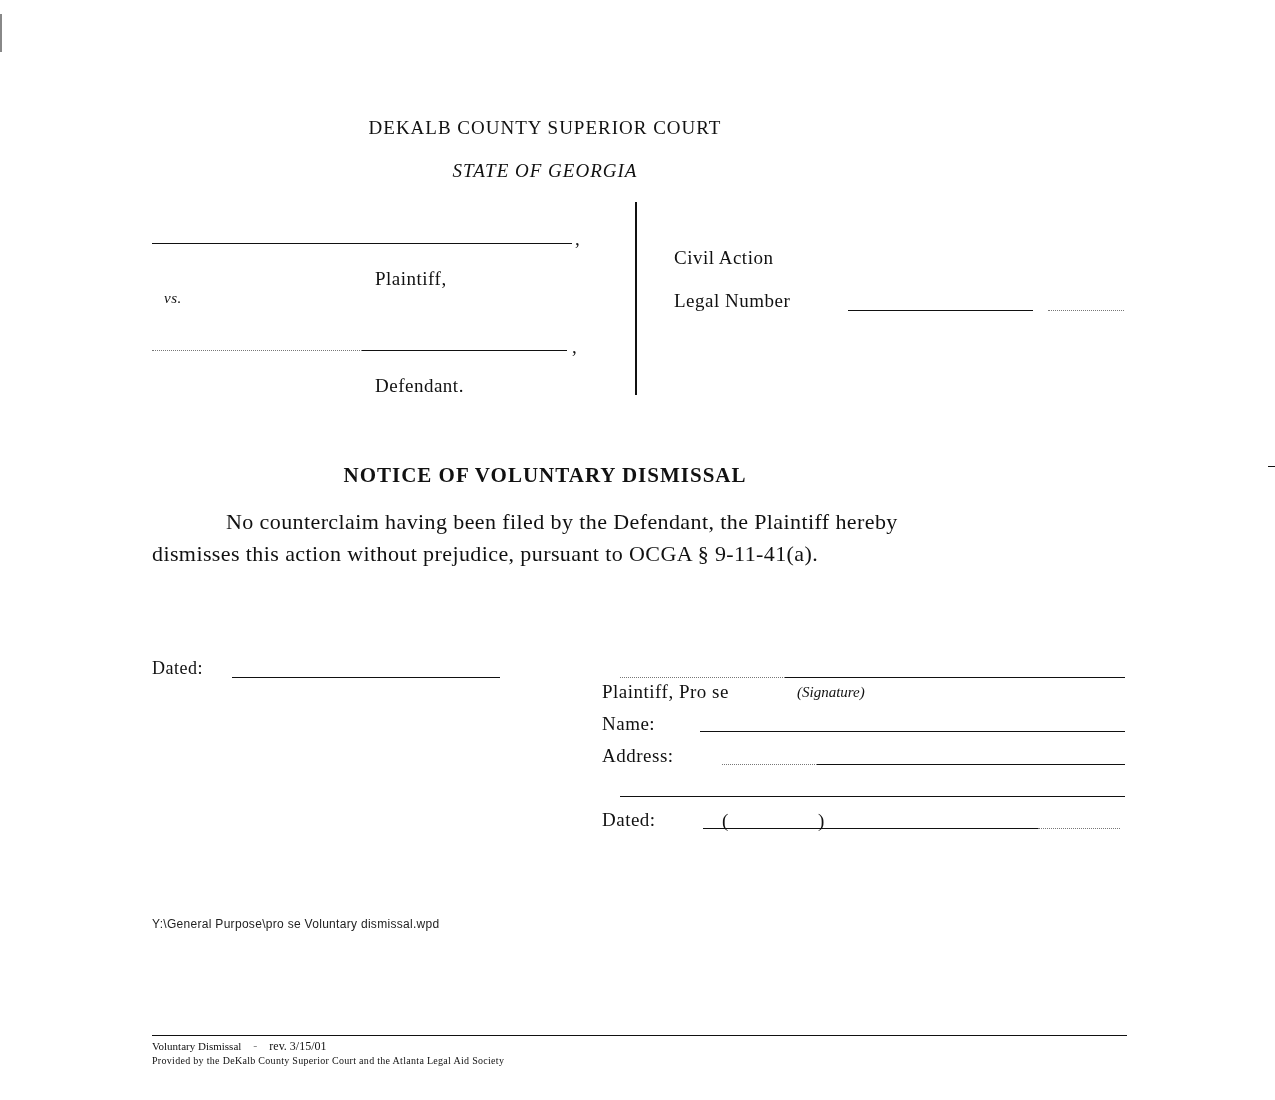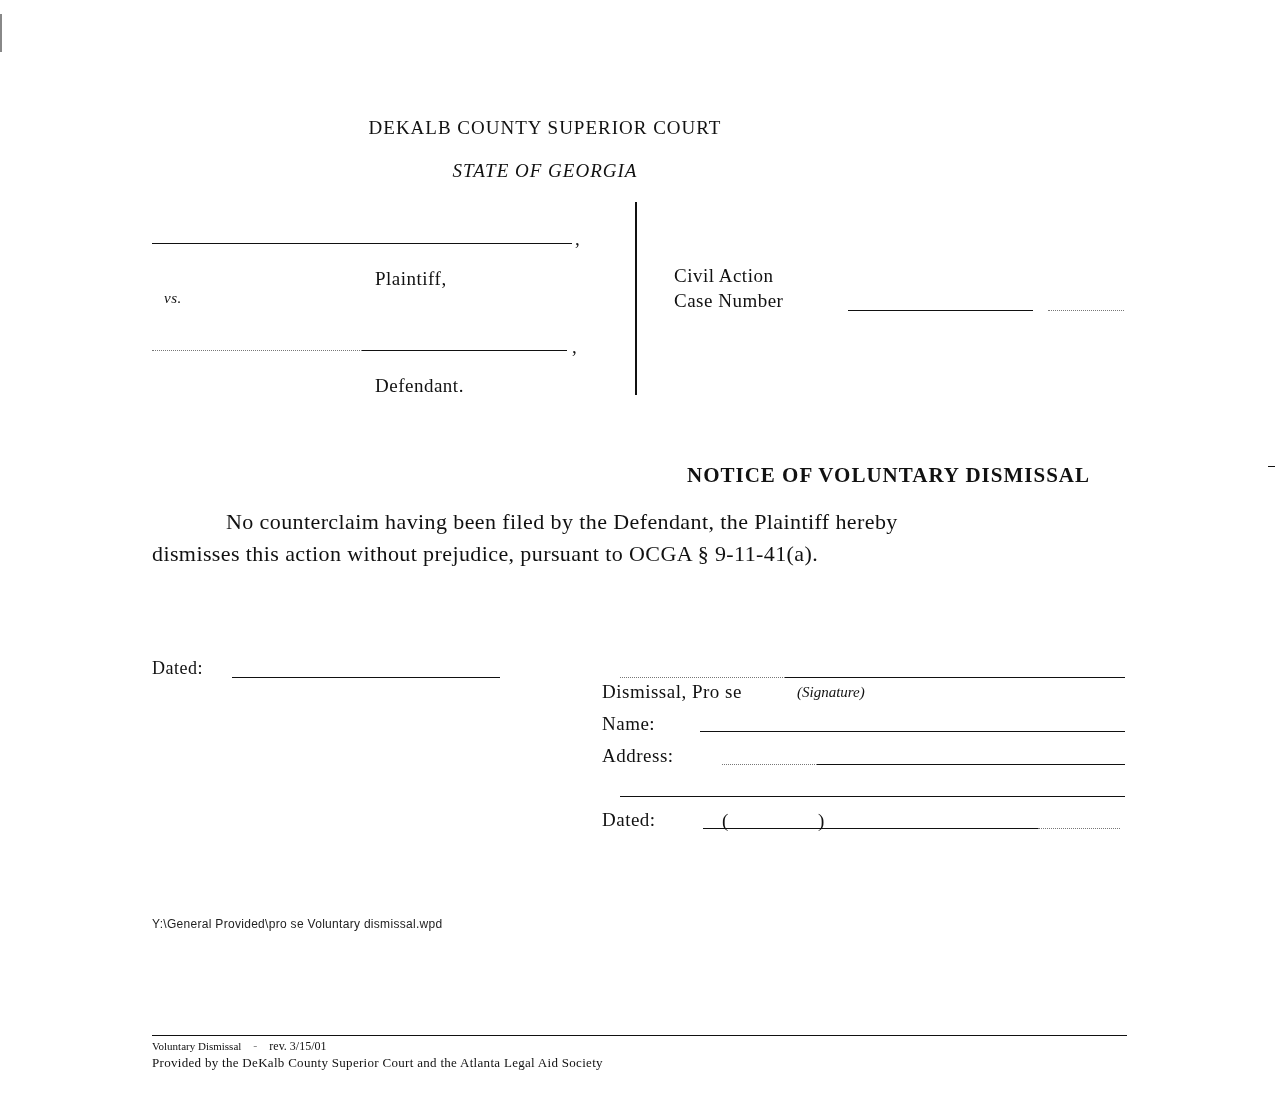--- a/index.html
+++ b/index.html
@@ -8,26 +8,26 @@
       font-family: "Liberation Serif", "DejaVu Serif", serif; color: #111;
     }
     .abs { position: absolute; }
     .center { left: 0; width: 1090px; text-align: center; }
     .court-title { top: 117px; font-size: 19px; letter-spacing: 1px; }
     .state-title { top: 160px; font-size: 19px; letter-spacing: 1px; font-style: italic; }
     .line { position: absolute; border-bottom: 1px solid #111; height: 0; }
     .dotted { position: absolute; border-bottom: 1px dotted #777; height: 0; }
     .label { font-size: 19px; letter-spacing: 0.5px; }
     .divider { position: absolute; left: 635px; top: 202px; width: 2px; height: 193px; background: #111; }
-    .doc-heading { top: 463px; font-size: 21px; font-weight: bold; letter-spacing: 1px; text-align: right; }
+    .doc-heading { top: 463px; font-size: 21px; font-weight: bold; letter-spacing: 1px; }
     .body-text { font-size: 22px; letter-spacing: 0.4px; }
     .small-sans { font-family: "Liberation Sans", sans-serif; font-size: 12px; color: #222; letter-spacing: 0.3px; }
     .footer-title { font-size: 11px; }
     .footer-rev { font-size: 12px; }
-    .footer-provided { font-size: 13px; letter-spacing: 0.3px; }
+    .footer-provided { font-size: 10px; letter-spacing: 0.3px; }
     .sig-hint { font-style: italic; font-size: 15px; }
     .margin-mark { position: absolute; background: #888; }
   </style>
 </head>
 <body>
 
 <div class="margin-mark" style="left:0;top:14px;width:2px;height:38px;"></div>
 <div class="margin-mark" style="left:1268px;top:466px;width:7px;height:1px;background:#111;"></div>
 
 <div class="abs center court-title">DEKALB COUNTY SUPERIOR COURT</div>
@@ -40,37 +40,37 @@
 <span class="abs label" style="left:164px;top:290px;font-size:15px;font-style:italic;">vs.</span>
 
 <div class="dotted" style="left:152px;top:350px;width:210px;"></div>
 <div class="line" style="left:362px;top:350px;width:205px;"></div>
 <span class="abs" style="left:160px;top:330px;"></span>
 <span class="abs label" style="left:572px;top:336px;">,</span>
 <span class="abs label" style="left:375px;top:375px;">Defendant.</span>
 
 <div class="divider"></div>
 
-<span class="abs label" style="left:674px;top:265px;font-family:Liberation Serif, serif;">Civil Action</span>
-<span class="abs label" style="left:674px;top:290px;">Case Number</span>
+<span class="abs label" style="left:674px;top:247px;font-family:Liberation Serif, serif;">Civil Action</span>
+<span class="abs label" style="left:674px;top:290px;">Legal Number</span>
 <div class="line" style="left:848px;top:310px;width:185px;"></div>
 <div class="dotted" style="left:1048px;top:310px;width:76px;"></div>
 <span class="abs" style="left:850px;top:290px;"></span>
 
 <div class="abs center doc-heading">NOTICE OF VOLUNTARY DISMISSAL</div>
 <div class="abs body-text" style="left:226px;top:509px;">No counterclaim having been filed by the Defendant, the Plaintiff hereby</div>
 <div class="abs body-text" style="left:152px;top:541px;">dismisses this action without prejudice, pursuant to OCGA § 9-11-41(a).</div>
 
 <span class="abs label" style="left:152px;top:658px;font-size:18px;">Dated:</span>
 <div class="line" style="left:232px;top:677px;width:268px;"></div>
 <span class="abs" style="left:236px;top:656px;"></span>
 
 <div class="dotted" style="left:620px;top:677px;width:165px;"></div>
 <div class="line" style="left:785px;top:677px;width:340px;"></div>
-<span class="abs label" style="left:602px;top:681px;">Dismissal, Pro se</span>
+<span class="abs label" style="left:602px;top:681px;">Plaintiff, Pro se</span>
 <span class="abs sig-hint" style="left:797px;top:684px;">(Signature)</span>
 
 <span class="abs label" style="left:602px;top:713px;">Name:</span>
 <div class="line" style="left:700px;top:731px;width:425px;"></div>
 <span class="abs" style="left:704px;top:712px;"></span>
 
 <span class="abs label" style="left:602px;top:745px;">Address:</span>
 <div class="dotted" style="left:722px;top:764px;width:95px;"></div>
 <div class="line" style="left:817px;top:764px;width:308px;"></div>
 <span class="abs" style="left:726px;top:744px;"></span>
@@ -78,21 +78,21 @@
 <div class="line" style="left:620px;top:796px;width:505px;"></div>
 <span class="abs" style="left:624px;top:776px;"></span>
 
 <span class="abs label" style="left:602px;top:809px;">Dated:</span>
 <div class="line" style="left:703px;top:828px;width:335px;"></div>
 <div class="dotted" style="left:1038px;top:828px;width:82px;"></div>
 <span class="abs label" style="left:722px;top:810px;">(</span>
 <span class="abs label" style="left:818px;top:810px;">)</span>
 <span class="abs" style="left:735px;top:810px;"></span>
 
-<div class="abs small-sans" style="left:152px;top:917px;">Y:\General Provided\pro se Voluntary dismissal.wpd</div>
+<div class="abs small-sans" style="left:152px;top:917px;">Y:\General Purpose\pro se Voluntary dismissal.wpd</div>
 
 <div class="line" style="left:152px;top:1035px;width:975px;"></div>
 <div class="abs" style="left:152px;top:1036px;white-space:nowrap;">
   <span class="footer-title">Voluntary Dismissal</span>
   <span class="footer-rev" style="margin:0 8px;color:#888;">-</span>
   <span class="footer-rev">rev. 3/15/01</span>
 </div>
 <div class="abs footer-provided" style="left:152px;top:1055px;">Provided by the DeKalb County Superior Court and the Atlanta Legal Aid Society</div>
 
 </body></html>

